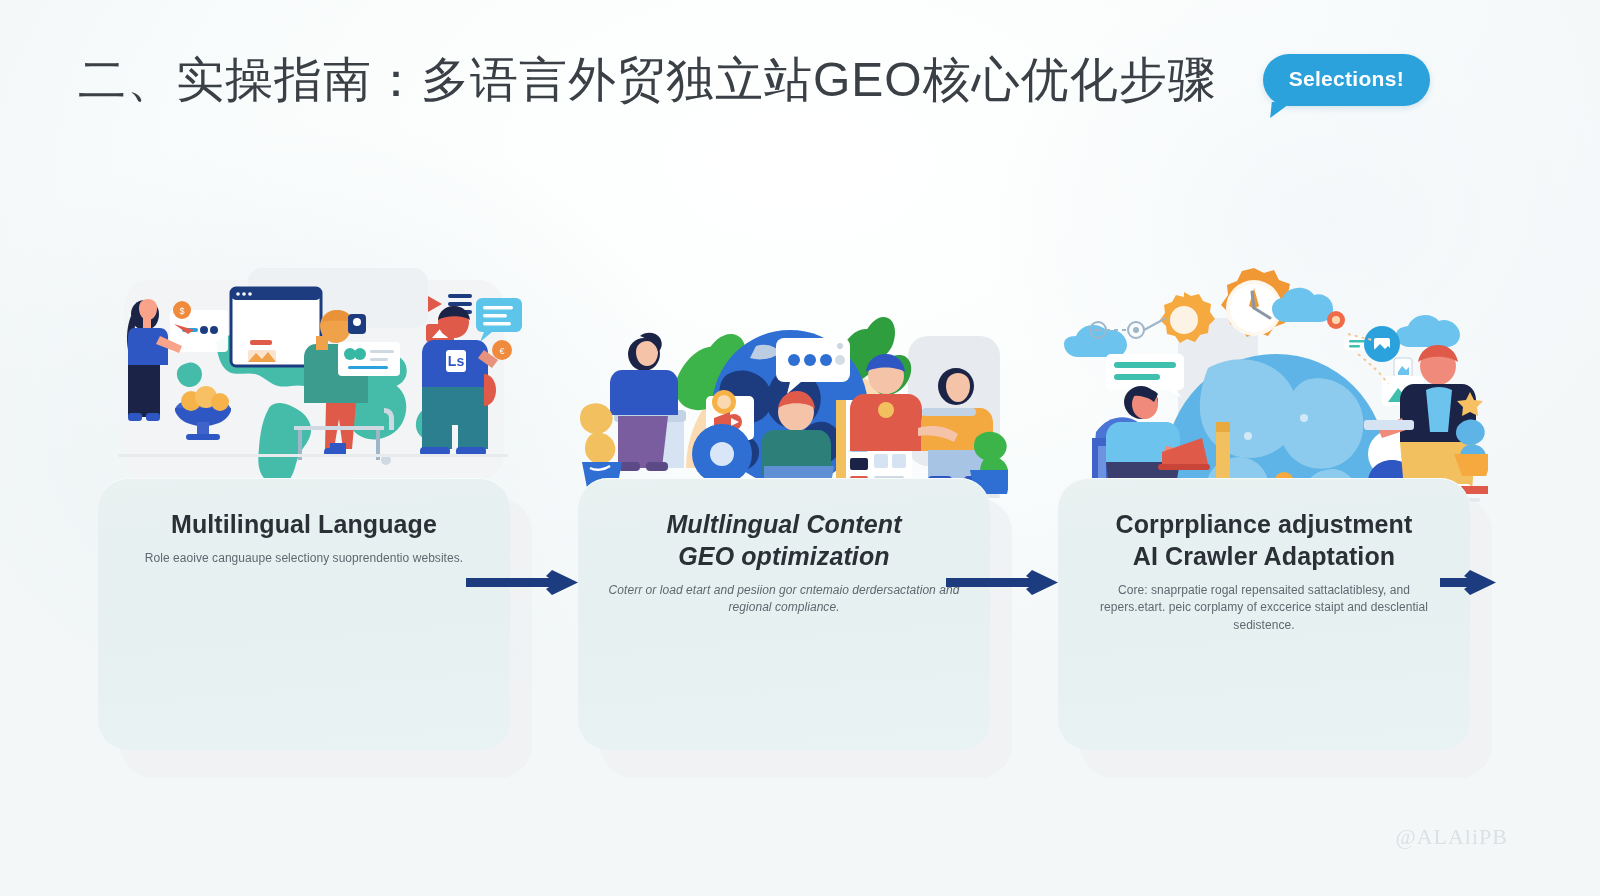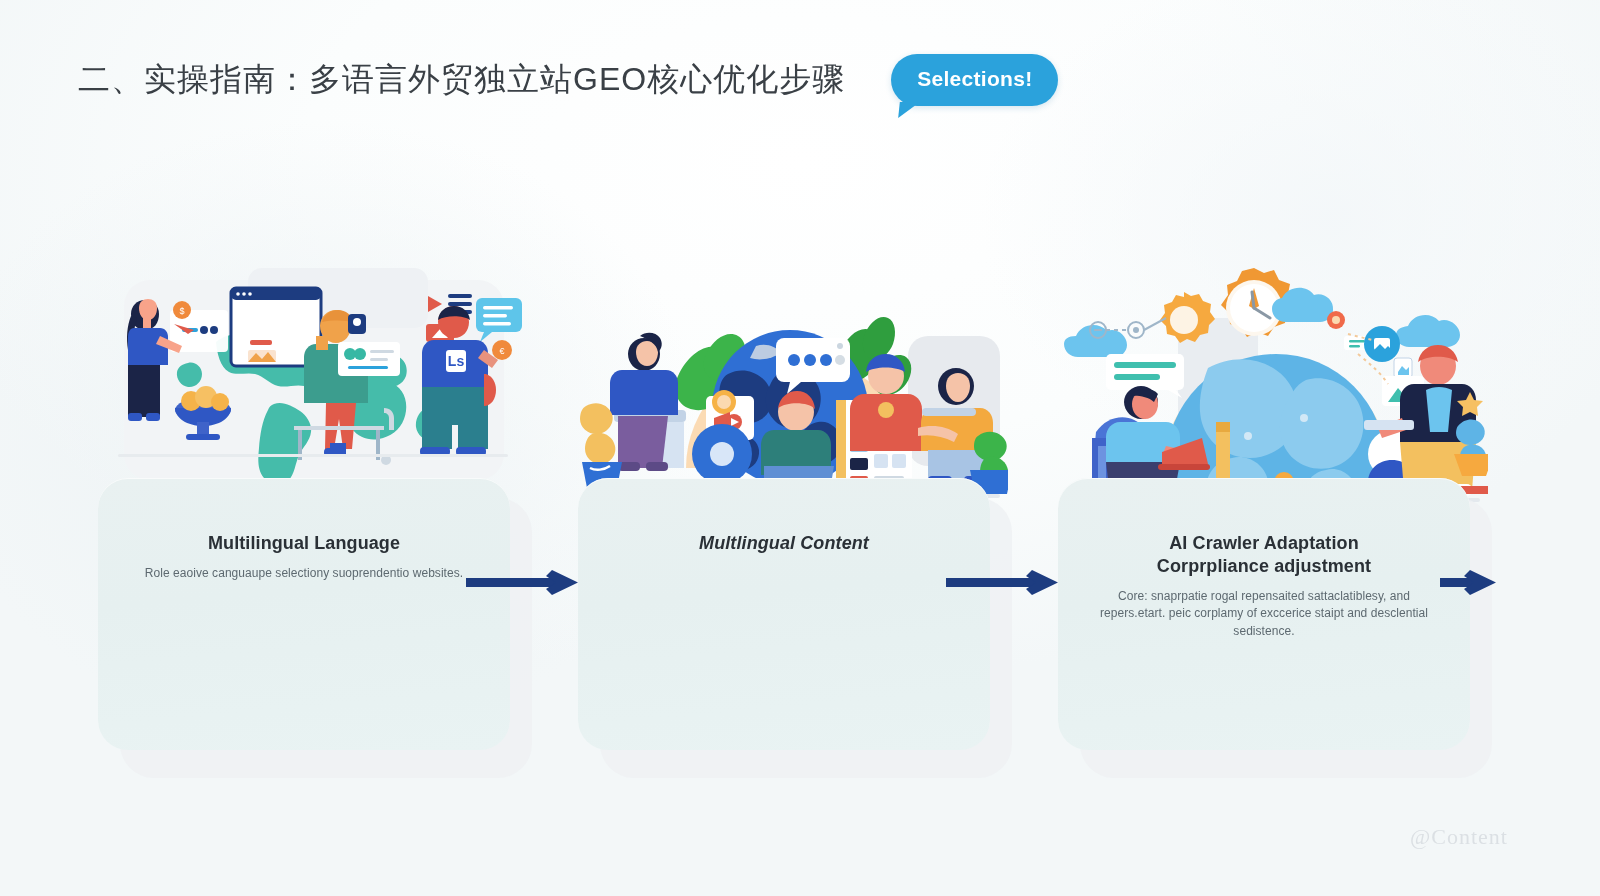--- a/index.html
+++ b/index.html
@@ -47,21 +47,21 @@
     left: 78px;
     top: 34px;
     right: 60px;
     height: 92px;
     display: flex;
     align-items: center;
     gap: 46px;
     z-index: 6;
   }
   .page-title {
-    font-size: 32px;
+    font-size: 48px;
     font-weight: 400;
     letter-spacing: 1px;
     color: #3a4046;
     white-space: nowrap;
     line-height: 1.12;
     text-align: center;
   }
 
   .badge {
     position: relative;
@@ -136,22 +136,22 @@
     height: 272px;
     border-radius: 30px;
     background: linear-gradient(175deg, #e9f1f1 0%, #e6f0f0 42%, #e9f3f3 100%);
     box-shadow: 0 1px 0 rgba(255,255,255,0.7) inset;
     padding: 0 26px;
     box-sizing: border-box;
     text-align: center;
     overflow: hidden;
   }
   .card-title {
-    margin-top: 54px;
-    font-size: 18px;
+    margin-top: 30px;
+    font-size: 25px;
     font-weight: bold;
     line-height: 1.28;
     color: #2a3036;
     letter-spacing: 0.1px;
   }
   .card-body {
     margin-top: 10px;
     font-size: 12px;
     line-height: 1.45;
     color: #5d6970;
@@ -449,21 +449,23 @@
 
             <rect x="8" y="236" width="414" height="4" rx="2" fill="#e4e9ee"></rect>
           </g>
         </svg>
       </div>
 
       <div class="card-ghost"></div>
       <div class="card">
         <div class="card-title">
           <div>Multlingual Content</div>
+          <div>GEO optimization</div>
         </div>
+        <div class="card-body">Coterr or load etart and pesiion gor cntemaio derdersactation and regional compliance.</div>
       </div>
     </div>
 
     <div class="step step-2">
       <div class="art">
         <svg width="430" height="250" viewBox="0 0 430 250" xmlns="http://www.w3.org/2000/svg">
           <defs>
               <clipPath id="c3">
                 <rect x="0" y="0" width="430" height="250"></rect>
               </clipPath>
@@ -583,22 +585,22 @@
             <rect x="392" y="228" width="48" height="8" rx="3" fill="#e05a4a"></rect>
 
             <rect x="8" y="240" width="414" height="4" rx="2" fill="#e4e9ee"></rect>
           </g>
         </svg>
       </div>
 
       <div class="card-ghost"></div>
       <div class="card">
         <div class="card-title">
+          <div>Corprpliance adjustment</div>
           <div>AI Crawler Adaptation</div>
-          <div>Corprpliance adjustment</div>
         </div>
         <div class="card-body">Core: snaprpatie rogal repensaited sattaclatiblesy, and repers.etart. peic corplamy of exccerice staipt and desclential sedistence.</div>
       </div>
     </div>
 
   </div>
 
   <div class="arrow arrow-0">
     <svg width="118" height="30" viewBox="0 0 118 30" xmlns="http://www.w3.org/2000/svg">
       <rect x="0" y="10" width="92" height="9" fill="#1d3c80"></rect>
@@ -611,15 +613,15 @@
       <path d="M86 2l26 12.5L86 27l-6-6 10-6.5L80 8z" fill="#1d3c80"></path>
     </svg>
   </div>
   <div class="arrow arrow-2">
     <svg width="120" height="30" viewBox="0 0 120 30" xmlns="http://www.w3.org/2000/svg">
       <rect x="0" y="10" width="36" height="9" fill="#1d3c80"></rect>
       <path d="M30 2l26 12.5L30 27l-6-6 10-6.5L24 8z" fill="#1d3c80"></path>
     </svg>
   </div>
 
-  <div class="watermark">@Content</div>
+  <div class="watermark">@ALAliPB</div>
 
 </div>
 
 </body></html>

